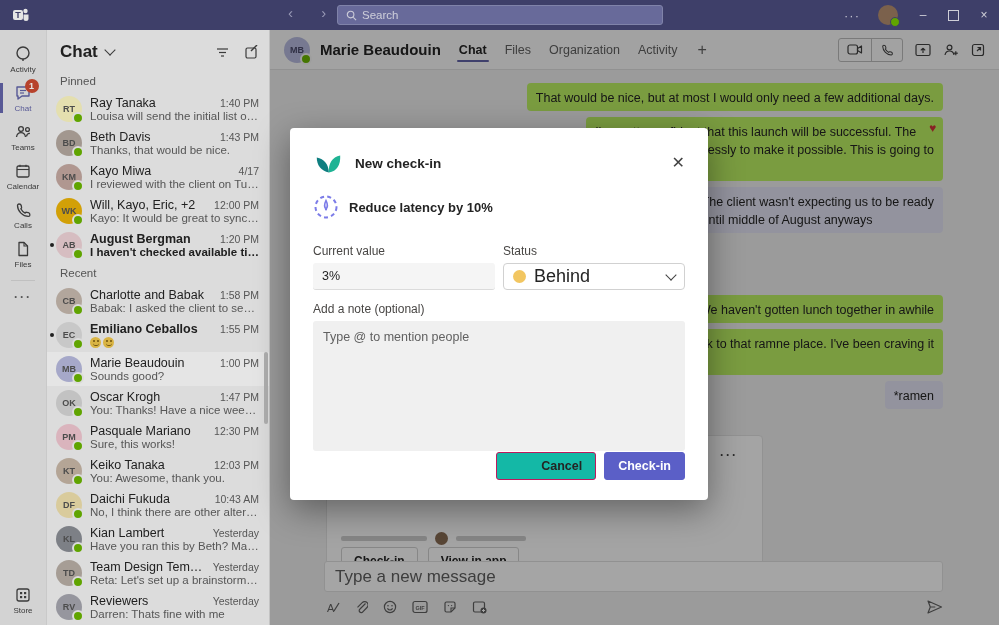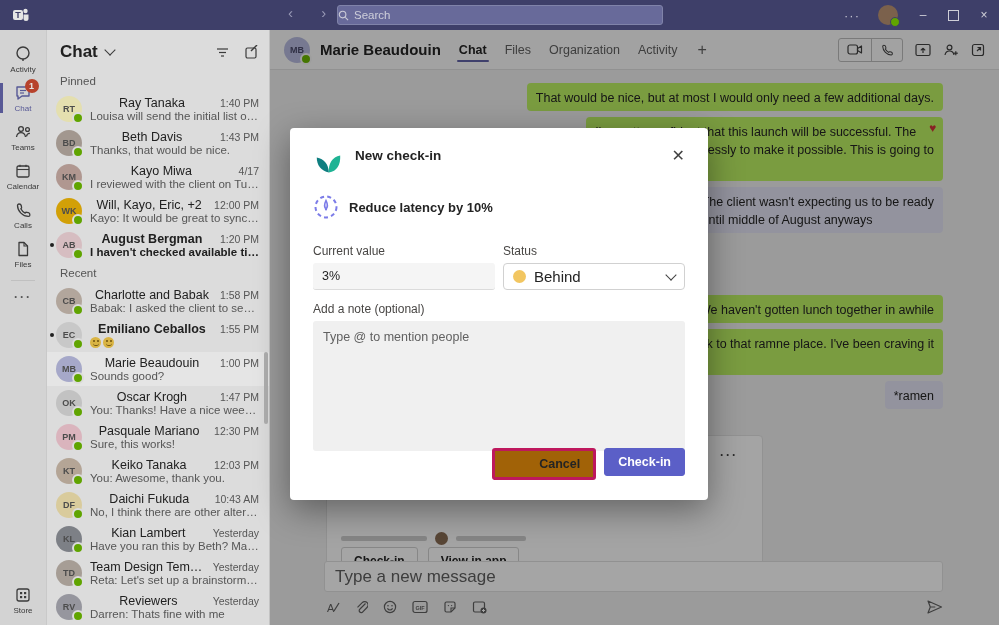--- a/index.html
+++ b/index.html
@@ -5,21 +5,21 @@
   html,body{margin:0;padding:0;width:999px;height:625px;overflow:hidden;
     font-family:"Liberation Sans",sans-serif;background:#F0F0F0;}
   .app{position:absolute;inset:0;}
 
   
   .titlebar{position:absolute;left:0;top:0;right:0;height:30px;background:#464775;}
   .tb-logo{position:absolute;left:12px;top:6px;width:18px;height:18px;color:#fff;}
   .tb-arrows{position:absolute;left:288px;top:4px;color:#A9AACB;font-size:15px;letter-spacing:12px;}
   .searchbox{position:absolute;left:337px;top:5px;width:326px;height:20px;background:#7477AC;
     border:1px solid #9род;border:1px solid #8f92bd;border-radius:3px;display:flex;align-items:center;
-    color:#E4E4F2;font-size:11.5px;gap:5px;box-sizing:border-box;}
+    color:#E4E4F2;font-size:11.5px;gap:5px;padding-left:8px;box-sizing:border-box;}
   .tb-right{position:absolute;right:8px;top:0;height:30px;display:flex;align-items:center;gap:18px;color:#D8D8E8;}
   .tb-dots{font-size:13px;letter-spacing:1px;}
   .tb-avatar{width:20px;height:20px;border-radius:50%;background:#8A6D55;position:relative;}
   .tb-avatar i{position:absolute;right:-2px;bottom:-2px;width:8px;height:8px;border-radius:50%;
     background:#6BB700;border:1.5px solid #464775;}
   .winbtn{font-size:12px;color:#E6E6F0;width:14px;text-align:center;}
   .winbtn.sq{width:9px;height:9px;border:1px solid #E6E6F0;}
 
   
   .main{position:absolute;left:0;top:30px;right:0;bottom:0;display:flex;}
@@ -52,21 +52,21 @@
   .chat-row{position:relative;height:34px;display:flex;align-items:center;padding:0 10px 0 0;}
   .chat-row.selected{background:#FFFFFF;}
   .unread-dot{width:4px;height:4px;border-radius:50%;margin:0 2.5px;background:transparent;flex:none;}
   .chat-row.unread .unread-dot{background:#242424;}
   .avatar{position:relative;width:26px;height:26px;border-radius:50%;background:#C4C4C4;flex:none;
     display:flex;align-items:center;justify-content:center;font-size:9px;font-weight:bold;color:#555;}
   .presence{position:absolute;right:-2px;bottom:-2px;width:8px;height:8px;border-radius:50%;
     background:#6BB700;border:2px solid #F5F5F5;}
   .chat-main{margin-left:8px;flex:1;min-width:0;}
   .row1{display:flex;align-items:baseline;}
-  .cname{font-size:12.5px;color:#252525;white-space:nowrap;overflow:hidden;text-overflow:ellipsis;flex:1;text-align:center;}
+  .cname{font-size:12.5px;color:#252525;white-space:nowrap;overflow:hidden;text-overflow:ellipsis;flex:1;}
   .ctime{font-size:10.5px;color:#616161;margin-left:6px;flex:none;}
   .preview{display:block;font-size:11.5px;color:#616161;white-space:nowrap;overflow:hidden;
     text-overflow:ellipsis;margin-top:0px;}
   .chat-row.unread .cname,.chat-row.unread .preview{font-weight:bold;color:#242424;}
   .smiley{display:inline-block;width:11px;height:11px;border-radius:50%;background:#F2C94C;position:relative;
     margin-right:2px;vertical-align:-2px;}
   .smiley::before{content:"";position:absolute;left:2.5px;top:3px;width:2px;height:2px;background:#7a5b10;
     border-radius:50%;box-shadow:4px 0 0 #7a5b10;}
   .smiley::after{content:"";position:absolute;left:2.5px;top:5px;width:6px;height:3px;
     border-bottom:1.5px solid #7a5b10;border-radius:0 0 6px 6px;}
@@ -114,39 +114,39 @@
   .compose-send{margin-left:auto;color:#616161;}
 
   
   .global-dim{position:fixed;inset:0;background:rgba(0,0,0,0.10);z-index:40;pointer-events:none;}
   .pane-dim{position:absolute;left:271px;top:30px;right:0;bottom:0;background:rgba(0,0,0,0.28);
     z-index:41;pointer-events:none;}
 
   
   .modal{position:fixed;left:290px;top:128px;width:418px;height:372px;background:#FFFFFF;border-radius:4px;
     box-shadow:0 10px 34px rgba(0,0,0,0.40);z-index:100;box-sizing:border-box;padding:20px 23px;}
-  .modal-head{display:flex;align-items:flex-start;}
+  .modal-head{display:flex;align-items:center;}
   .modal-title{font-size:13.5px;font-weight:bold;color:#242424;margin-left:12px;}
   .modal-close{margin-left:auto;font-size:16px;color:#424242;line-height:1;}
   .objective{display:flex;align-items:center;margin-top:16px;}
   .objective-name{font-size:13px;font-weight:bold;color:#242424;margin-left:10px;}
   .field-grid{display:grid;grid-template-columns:1fr 1fr;column-gap:8px;margin-top:24px;}
   .field-label{font-size:12px;color:#484644;margin-bottom:5px;}
   .text-input{height:27px;background:#F5F5F5;border:none;border-radius:3px;display:flex;align-items:center;
     padding-left:9px;font-size:12.5px;color:#242424;border-bottom:1px solid #DBDBDB;box-sizing:border-box;}
   .select{height:27px;background:#fff;border:1px solid #D1D1D1;border-radius:4px;display:flex;align-items:center;
-    padding:0 9px;font-size:15px;color:#242424;box-sizing:border-box;}
+    padding:0 9px;font-size:18px;color:#242424;box-sizing:border-box;}
   .status-dot{width:13px;height:13px;border-radius:50%;background:#F2C661;margin-right:8px;flex:none;}
   .select .chev{margin-left:auto;margin-top:-3px;border-color:#424242;}
   .note-label{margin-top:12px;}
   .note-area{height:130px;background:#F0F0F0;border-radius:3px;padding:9px 10px;font-size:12.5px;color:#616161;
     box-sizing:border-box;}
   .modal-buttons{position:absolute;right:23px;bottom:20px;display:flex;gap:8px;}
   .btn{height:26px;padding:0 13px;border-radius:3px;font-size:12.5px;font-weight:bold;display:flex;align-items:center;}
-  .btn.secondary{background:#a16207;border:3px solid #be185d;color:#242424;padding-left:44px;}
+  .btn.secondary{background:#14b8a6;border:1px solid #be185d;color:#242424;padding-left:44px;}
   .btn.primary{background:#5B5FC7;border:1px solid #5B5FC7;color:#fff;}
 
   svg{display:block;}
 </style>
 </head>
 <body>
 
 <div class="app">
 
   <div class="titlebar">

